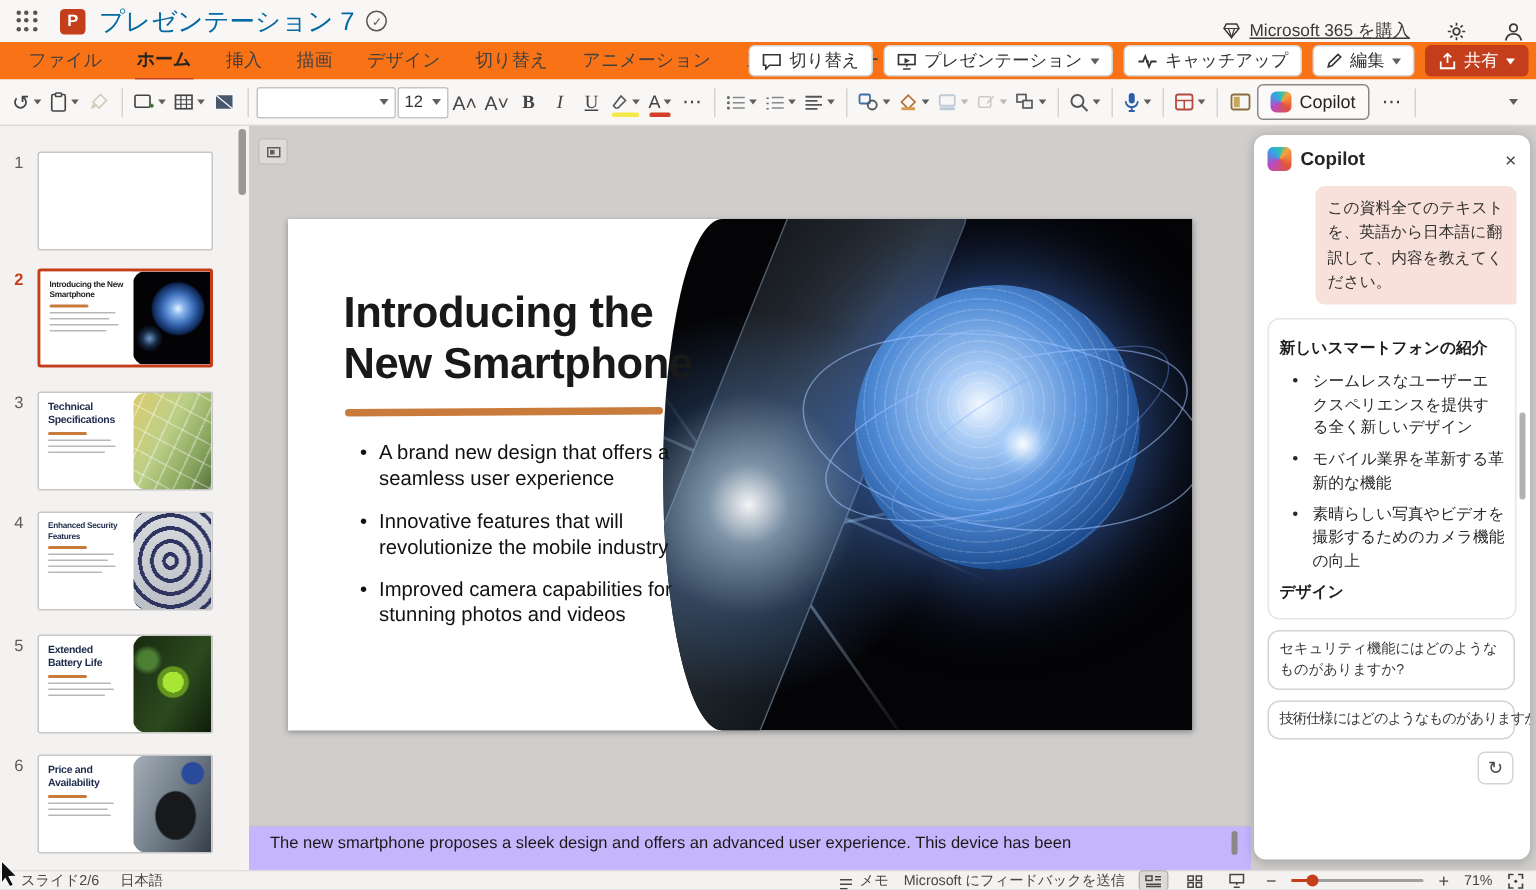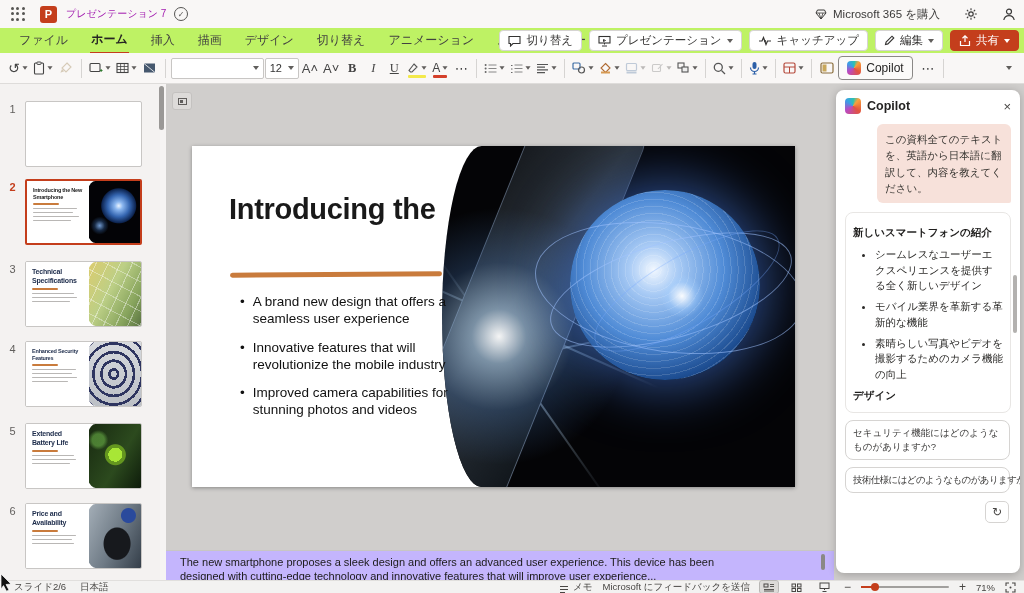--- a/index.html
+++ b/index.html
@@ -4,30 +4,30 @@
 <style>
   * { margin:0; padding:0; box-sizing:border-box; }
   html,body { width:1024px; height:593px; overflow:hidden; }
   body { font-family:"Liberation Sans","DejaVu Sans",sans-serif; font-size:12px; color:#3b3a39; background:#f6f4f3; position:relative; }
 
   
   .titlebar { position:absolute; left:0; top:0; width:1024px; height:28px; background:#f9f7f6; display:flex; align-items:center; }
   .waffle { margin-left:10px; width:16px; height:16px; display:grid; grid-template-columns:repeat(3,1fr); gap:2px; padding:1px; cursor:pointer; }
   .waffle i { width:3px; height:3px; background:#565553; border-radius:50%; }
   .ppt-logo { margin-left:14px; width:17px; height:17px; background:#c43e1c; border-radius:3px; color:#fff; font-weight:bold; font-size:11px; display:flex; align-items:center; justify-content:center; }
-  .doc-title { margin-left:9px; font-size:10px; color:#a21caf; }
+  .doc-title { margin-left:9px; font-size:17px; color:#0369a1; }
   .save-badge { margin-left:8px; width:14px; height:14px; border-radius:50%; border:1.4px solid #565553; color:#565553; font-size:8px; display:flex; align-items:center; justify-content:center; }
   .searchbox { position:absolute; left:345px; top:4px; width:310px; height:20px; background:#f3f1f0; border:1px solid #e3e1df; border-radius:4px; display:flex; align-items:center; color:#7a7875; font-size:11.5px; }
   .searchbox svg { margin:0 7px 0 10px; }
-  .tb-right { position:absolute; right:8px; top:0; height:28px; display:flex; align-items:center; gap:24px; }
+  .tb-right { position:absolute; right:8px; top:0; height:28px; display:flex; align-items:flex-end; gap:24px;text-decoration:underline; }
   .buy { display:flex; align-items:center; gap:6px; font-size:11.5px; color:#3b3a39; cursor:pointer; }
   .tb-icon { color:#3b3a39; cursor:pointer; display:flex; }
 
   
-  .tabsrow { position:absolute; left:0; top:28px; width:1024px; height:25px; background:#bef264; display:flex; align-items:center; }
+  .tabsrow { position:absolute; left:0; top:28px; width:1024px; height:25px; background:#f97316; display:flex; align-items:center; }
   .tabs { display:flex; align-items:center; gap:21px; margin-left:18px; font-size:12px; color:#424140; }
   .tab { cursor:pointer; padding:4px 1px; white-space:nowrap; }
   .tab.active { font-weight:bold; color:#252423; border-bottom:2.5px solid #c43e1c; }
   .tabs-right { position:absolute; right:5px; top:2px; display:flex; gap:7px; align-items:center; }
   .rbtn { height:21px; display:flex; align-items:center; gap:5px; background:#fff; border:1px solid #d6d4d2; border-radius:4px; padding:0 8px; font-size:11.5px; color:#343332; cursor:pointer; white-space:nowrap; }
   .rbtn.share { background:#c43e1c; border-color:#c43e1c; color:#fff; }
   .chev { width:0; height:0; border-left:3.5px solid transparent; border-right:3.5px solid transparent; border-top:4px solid #605e5c; display:inline-block; }
   .share .chev { border-top-color:#fff; }
 
   
@@ -471,41 +471,41 @@
         <div class="phone"></div>
         <div class="flare"></div>
         <div class="globe"></div>
         <div class="ring r1"></div>
         <div class="ring r2"></div>
         <div class="ring r3"></div>
         <div class="globe-spark"></div>
       </div>
       <div class="slide-title">
         <div>Introducing the</div>
+        <div>New Smartphone</div>
       </div>
       <div class="squiggle"></div>
       <div class="slide-bullets">
         <div class="sb">
             <span class="dot">•</span>
             <span>A brand new design that offers a seamless user experience</span>
           </div>
         <div class="sb">
             <span class="dot">•</span>
             <span>Innovative features that will revolutionize the mobile industry</span>
           </div>
         <div class="sb">
             <span class="dot">•</span>
             <span>Improved camera capabilities for stunning photos and videos</span>
           </div>
       </div>
     </div>
 
     <div class="notes">
       <div>The new smartphone proposes a sleek design and offers an advanced user experience. This device has been</div>
-      <div>designed with cutting-edge technology and innovative features that will improve user experience...</div>
     </div>
     <div class="notes-scroll"></div>
 
     <div class="copilot">
       <div class="cp-head">
         <span class="cp-logo" style="width:16px;height:16px"></span>
         <span class="name">Copilot</span>
         <span class="cp-close">×</span>
       </div>
       <div class="cp-user">この資料全てのテキストを、英語から日本語に翻訳して、内容を教えてください。</div>

